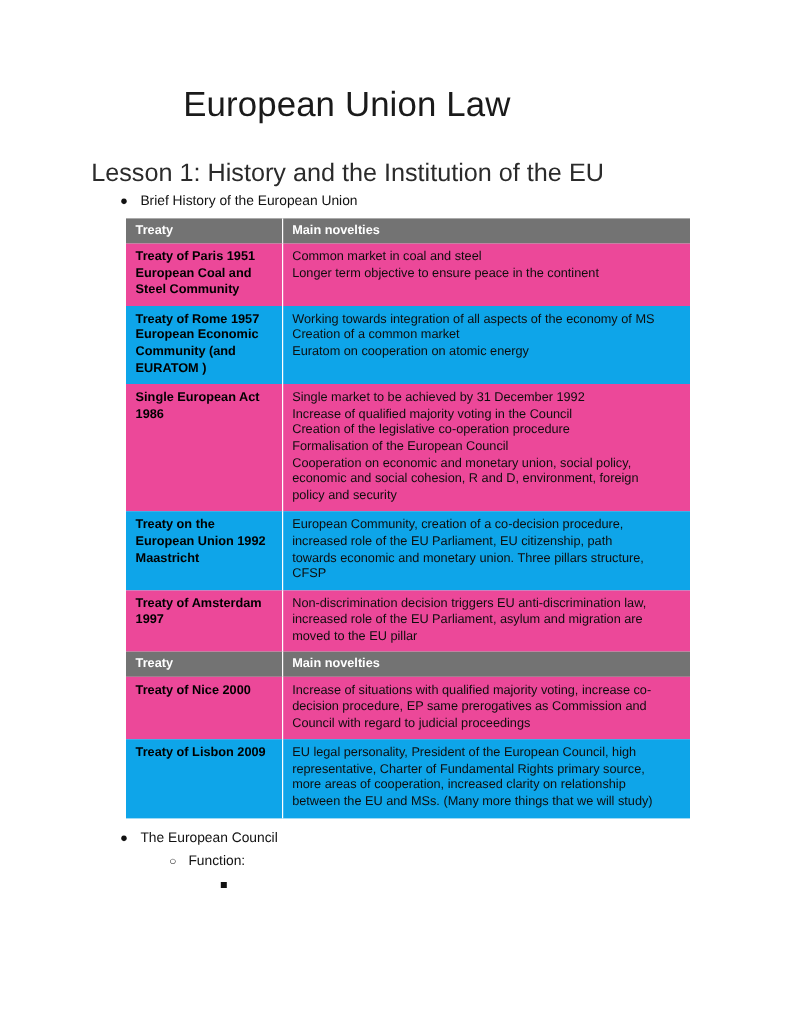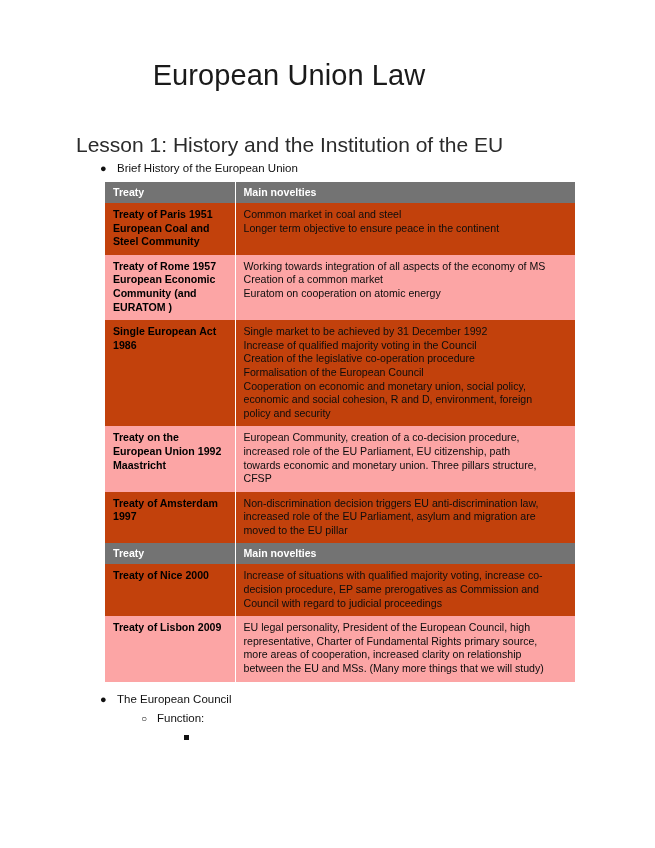--- a/index.html
+++ b/index.html
@@ -19,21 +19,21 @@
     width: 655px;
     height: 848px;
     background: #ffffff;
     box-sizing: border-box;
   }
 
   
   .doc-title {
     position: absolute;
     left: 0;
-    top: 59px;
+    top: 72px;
     width: 578px;
     text-align: center;
     font-size: 29px;
     font-weight: 400;
     color: #1a1a1a;
     letter-spacing: 0.1px;
   }
 
   
   .lesson-heading {
@@ -100,22 +100,22 @@
     border-left: 1px solid #ffffff;
   }
   .treaty-table td.treaty-cell {
     font-weight: bold;
     color: #000000;
   }
   .treaty-table td.novel-cell {
     color: #0d0d0d;
     border-left: 1px solid #ffffff;
   }
-  .row-dark td { background: #c2410c; margin-left: 33px; }
-  .row-light td { background: #fca5a5; }
+  .row-dark td { background: #ec4899; margin-left: 33px; }
+  .row-light td { background: #0ea5e9; }
 
   .cellline { display: block; }
 
   
   .outline {
     position: absolute;
     left: 0;
     top: 690px;
     width: 655px;
   }

